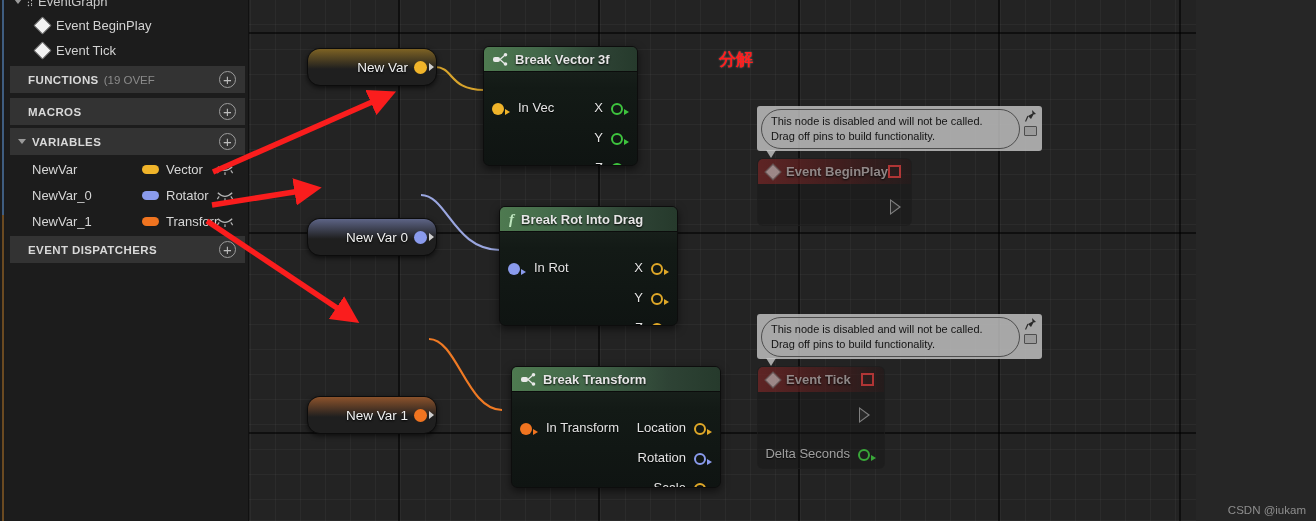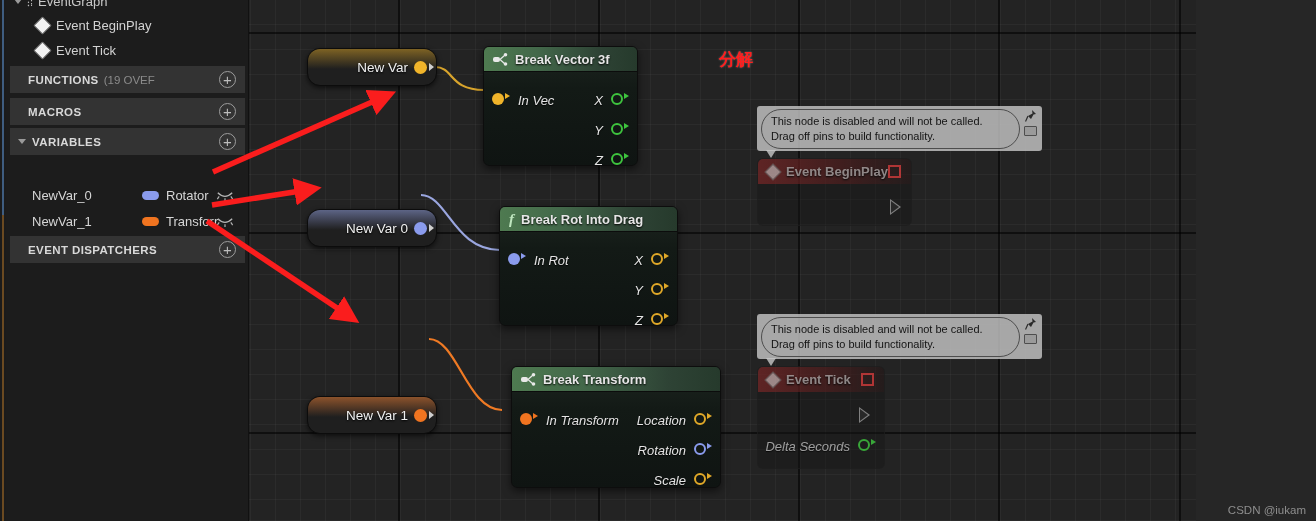--- a/index.html
+++ b/index.html
@@ -126,21 +126,21 @@
     height: 25px; display: flex; align-items: center; gap: 7px; padding-left: 9px;
     background: linear-gradient(to right, #4e7a50 0%, #43684a 35%, #2e4335 75%, #263a2c 100%);
     border-bottom: 1px solid #0c0c0c;
   }
   .fnode .hdr .t {
     color: #e6e6e6; font-size: 13px; font-weight: bold; text-shadow: 0 1px 2px #000;
   }
   .fnode .body { position: relative; }
 
   .pinrow {
-    position: absolute; height: 22px; display: flex; align-items: flex-start; font-style: italic;
+    position: absolute; height: 22px; display: flex; align-items: flex-end;
   }
   .pinrow.in { left: 8px; }
   .pinrow.out { right: 8px; }
   .pin-dot { width: 12px; height: 12px; border-radius: 50%; }
   .pin-ring {
     width: 12px; height: 12px; border-radius: 50%; border: 2.5px solid currentColor;
     background: transparent;
   }
   .pin-tri {
     width: 0; height: 0; border-left: 5px solid currentColor;
@@ -238,21 +238,21 @@
       <path d="M 180 339 C 208 339 218 410 253 410" stroke="#ef7a24" stroke-width="2.2" fill="none"></path>
     </svg>
 
     <div class="node varnode" id="n-var0" style="left:58px; top:48px; width:130px; height:38px;">
       <div class="glow" style="background:linear-gradient(to bottom, rgba(240,180,42,0.45), rgba(240,180,42,0));"></div>
       <span class="vn-label">New Var</span>
       <span class="vn-pin" style="background:#f0b42a;"></span>
       <span class="vn-arrow"></span>
     </div>
 
-    <div class="node varnode" id="n-var1" style="left:58px; top:171px; width:130px; height:38px;align-items:center;">
+    <div class="node varnode" id="n-var1" style="left:58px; top:180px; width:130px; height:38px;align-items:center;">
       <div class="glow" style="background:linear-gradient(to bottom, rgba(160,175,245,0.48), rgba(160,175,245,0));"></div>
       <span class="vn-label">New Var 0</span>
       <span class="vn-pin" style="background:#8a9bed;"></span>
       <span class="vn-arrow"></span>
     </div>
 
     <div class="node varnode" id="n-var2" style="left:58px; top:320px; width:130px; height:38px;">
       <div class="glow" style="background:linear-gradient(to bottom, rgba(240,130,55,0.52), rgba(240,130,55,0));"></div>
       <span class="vn-label">New Var 1</span>
       <span class="vn-pin" style="background:#f07420;"></span>
@@ -445,20 +445,31 @@
       <span class="sec-label indent">MACROS</span>
       <span class="plus-btn"></span>
     </div>
 
     <div class="section" style="top:128px">
       <span class="sec-tri tri-down"></span>
       <span class="sec-label">VARIABLES</span>
       <span class="plus-btn"></span>
     </div>
 
+    <div class="var-row" style="top:156px">
+      <span class="var-name">NewVar</span>
+      <span class="var-pill" style="background:#f0b42a"></span>
+      <span class="var-type">Vector</span>
+      <svg class="eye" viewBox="0 0 20 12">
+        <path d="M2 3 Q10 11 18 3" stroke="#b4b4b4" stroke-width="1.4" fill="none"></path>
+        <line x1="3.5" y1="7" x2="1.5" y2="10" stroke="#b4b4b4" stroke-width="1.3"></line>
+        <line x1="16.5" y1="7" x2="18.5" y2="10" stroke="#b4b4b4" stroke-width="1.3"></line>
+        <line x1="10" y1="9" x2="10" y2="12" stroke="#b4b4b4" stroke-width="1.3"></line>
+      </svg>
+    </div>
     <div class="var-row" style="top:182px">
       <span class="var-name">NewVar_0</span>
       <span class="var-pill" style="background:#8a9bed"></span>
       <span class="var-type">Rotator</span>
       <svg class="eye" viewBox="0 0 20 12">
         <path d="M2 3 Q10 11 18 3" stroke="#b4b4b4" stroke-width="1.4" fill="none"></path>
         <line x1="3.5" y1="7" x2="1.5" y2="10" stroke="#b4b4b4" stroke-width="1.3"></line>
         <line x1="16.5" y1="7" x2="18.5" y2="10" stroke="#b4b4b4" stroke-width="1.3"></line>
         <line x1="10" y1="9" x2="10" y2="12" stroke="#b4b4b4" stroke-width="1.3"></line>
       </svg>

